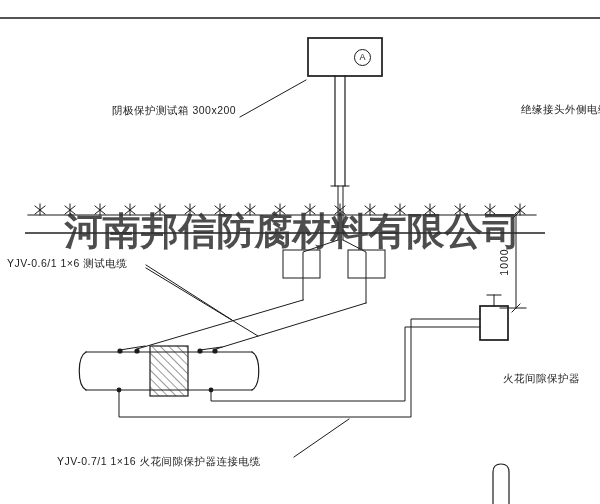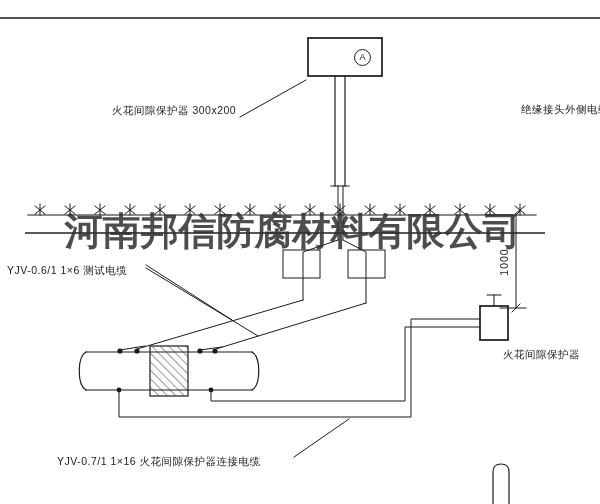--- a/index.html
+++ b/index.html
@@ -160,30 +160,30 @@
       <line x1="500" y1="308" x2="526" y2="308" class="ln thin"></line>
       <line x1="512" y1="219" x2="520" y2="211" class="ln thin"></line>
       <line x1="512" y1="312" x2="520" y2="304" class="ln thin"></line>
     </g>
 
     <g>
       <path d="M493,504 L493,472 Q493,464 501,464 Q509,464 509,472 L509,504" class="ln"></path>
     </g>
   </svg>
 
-  <div class="lbl" style="left:112px;top:104px;">火花间隙保护器 300x200</div>
+  <div class="lbl" style="left:112px;top:104px;">阴极保护测试箱 300x200</div>
 
   <div class="ammeter">
     <span>A</span>
   </div>
 
   <div class="lbl" style="left:521px;top:103px;">绝缘接头外侧电缆</div>
 
-  <div class="lbl" style="left:7px;top:264px;">YJV-0.6/1  1×6   测试电缆</div>
+  <div class="lbl" style="left:7px;top:257px;">YJV-0.6/1  1×6   测试电缆</div>
 
   <div class="lbl dim" style="left:489px;top:256px;">1000</div>
 
-  <div class="lbl" style="left:503px;top:348px;">火花间隙保护器</div>
+  <div class="lbl" style="left:503px;top:372px;">火花间隙保护器</div>
 
   <div class="lbl" style="left:57px;top:455px;">YJV-0.7/1  1×16   火花间隙保护器连接电缆</div>
 
   <div class="watermark">河南邦信防腐材料有限公司</div>
 </div>
 
 </body></html>

